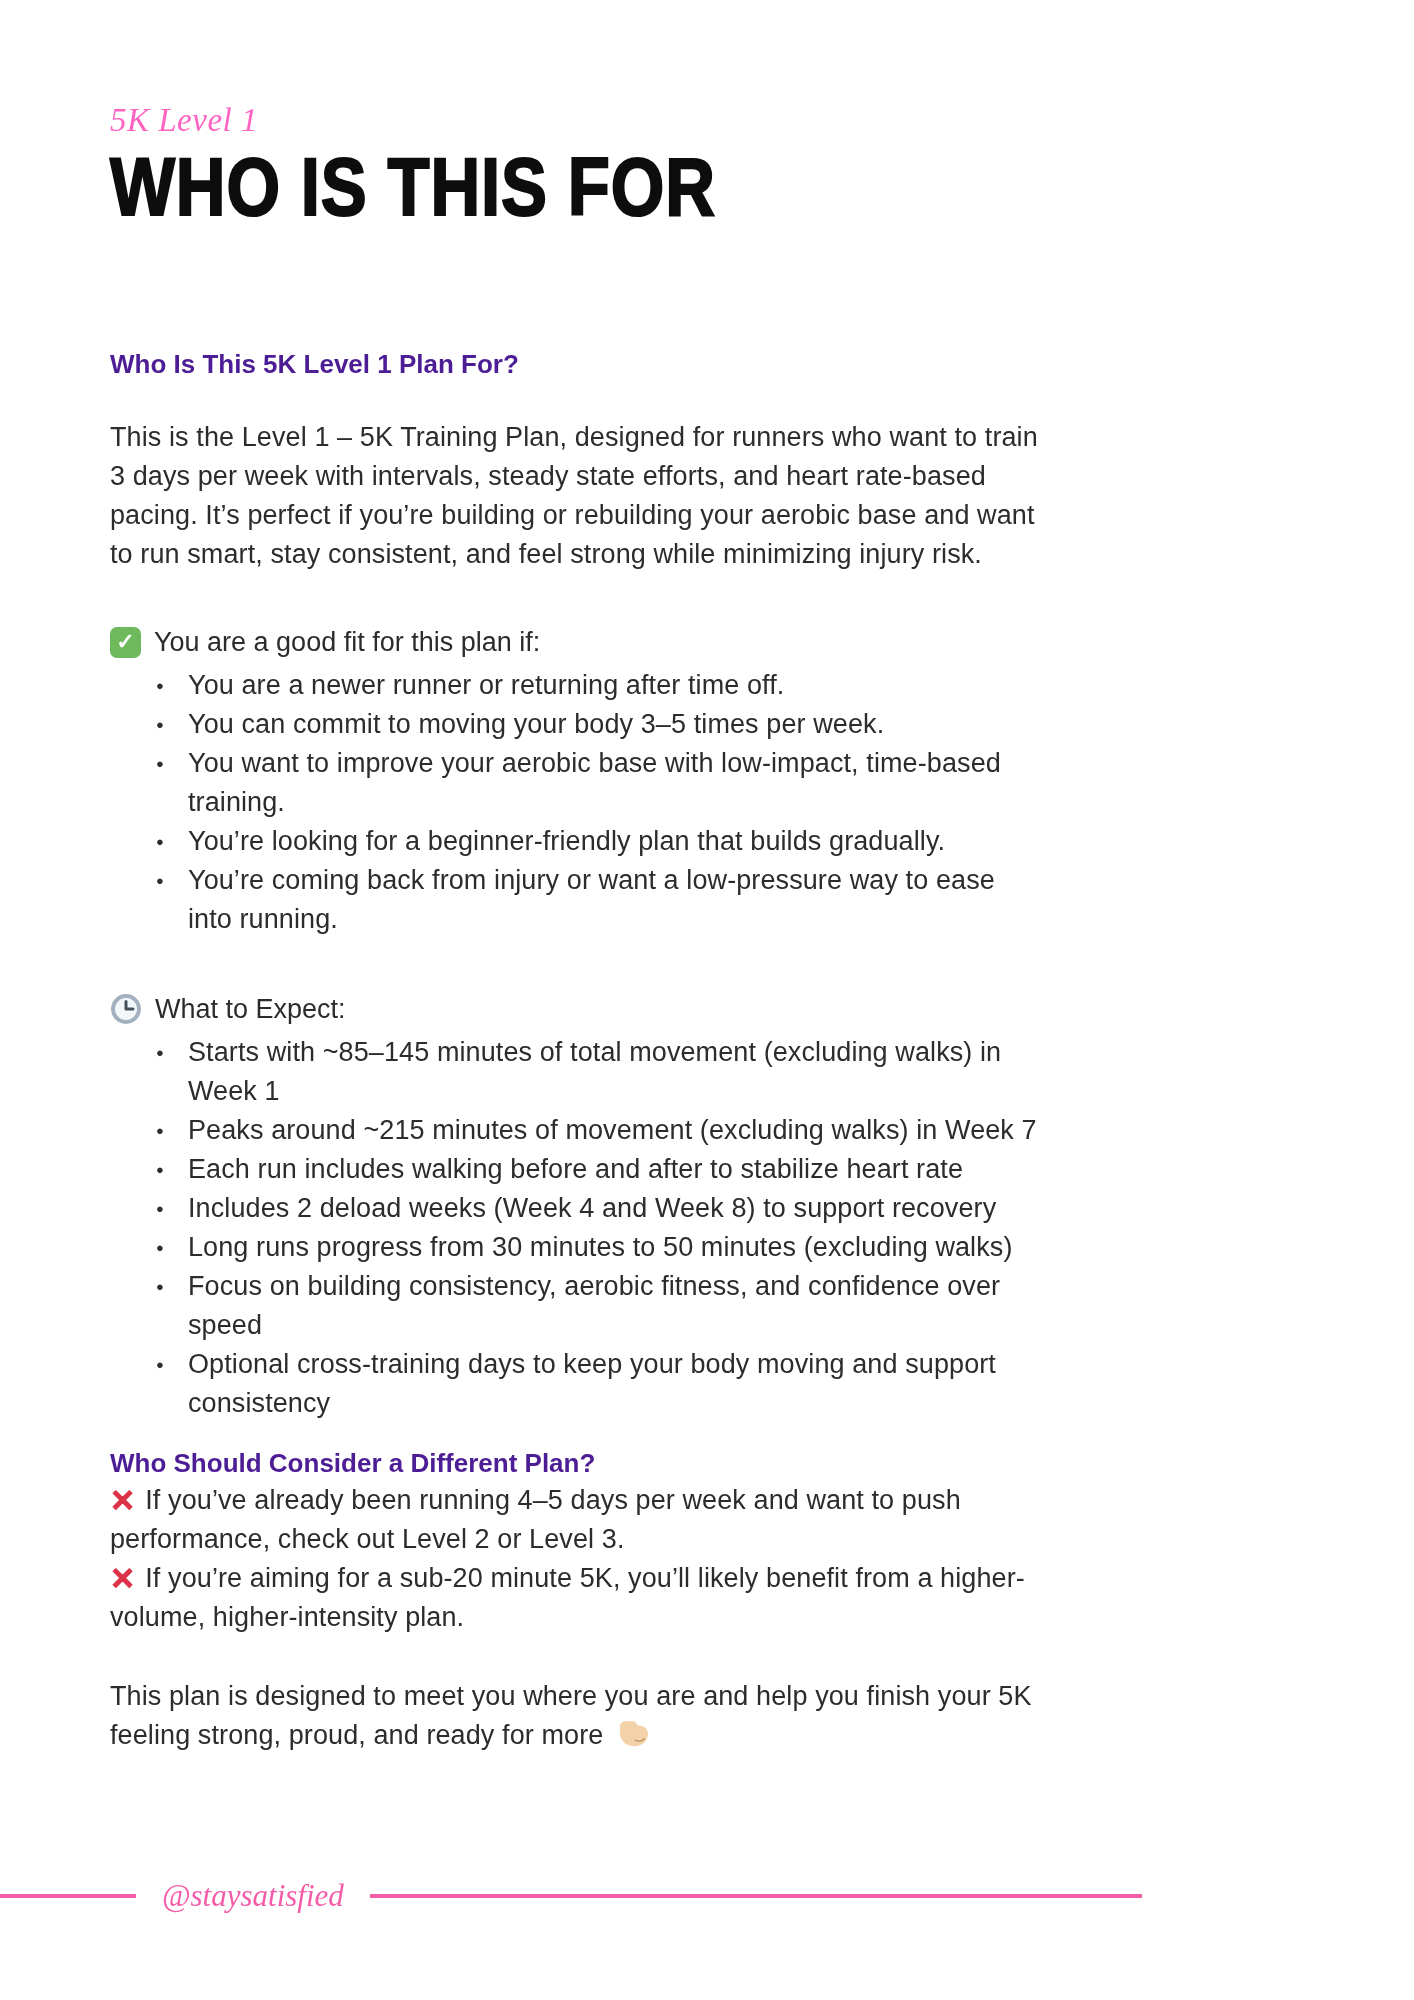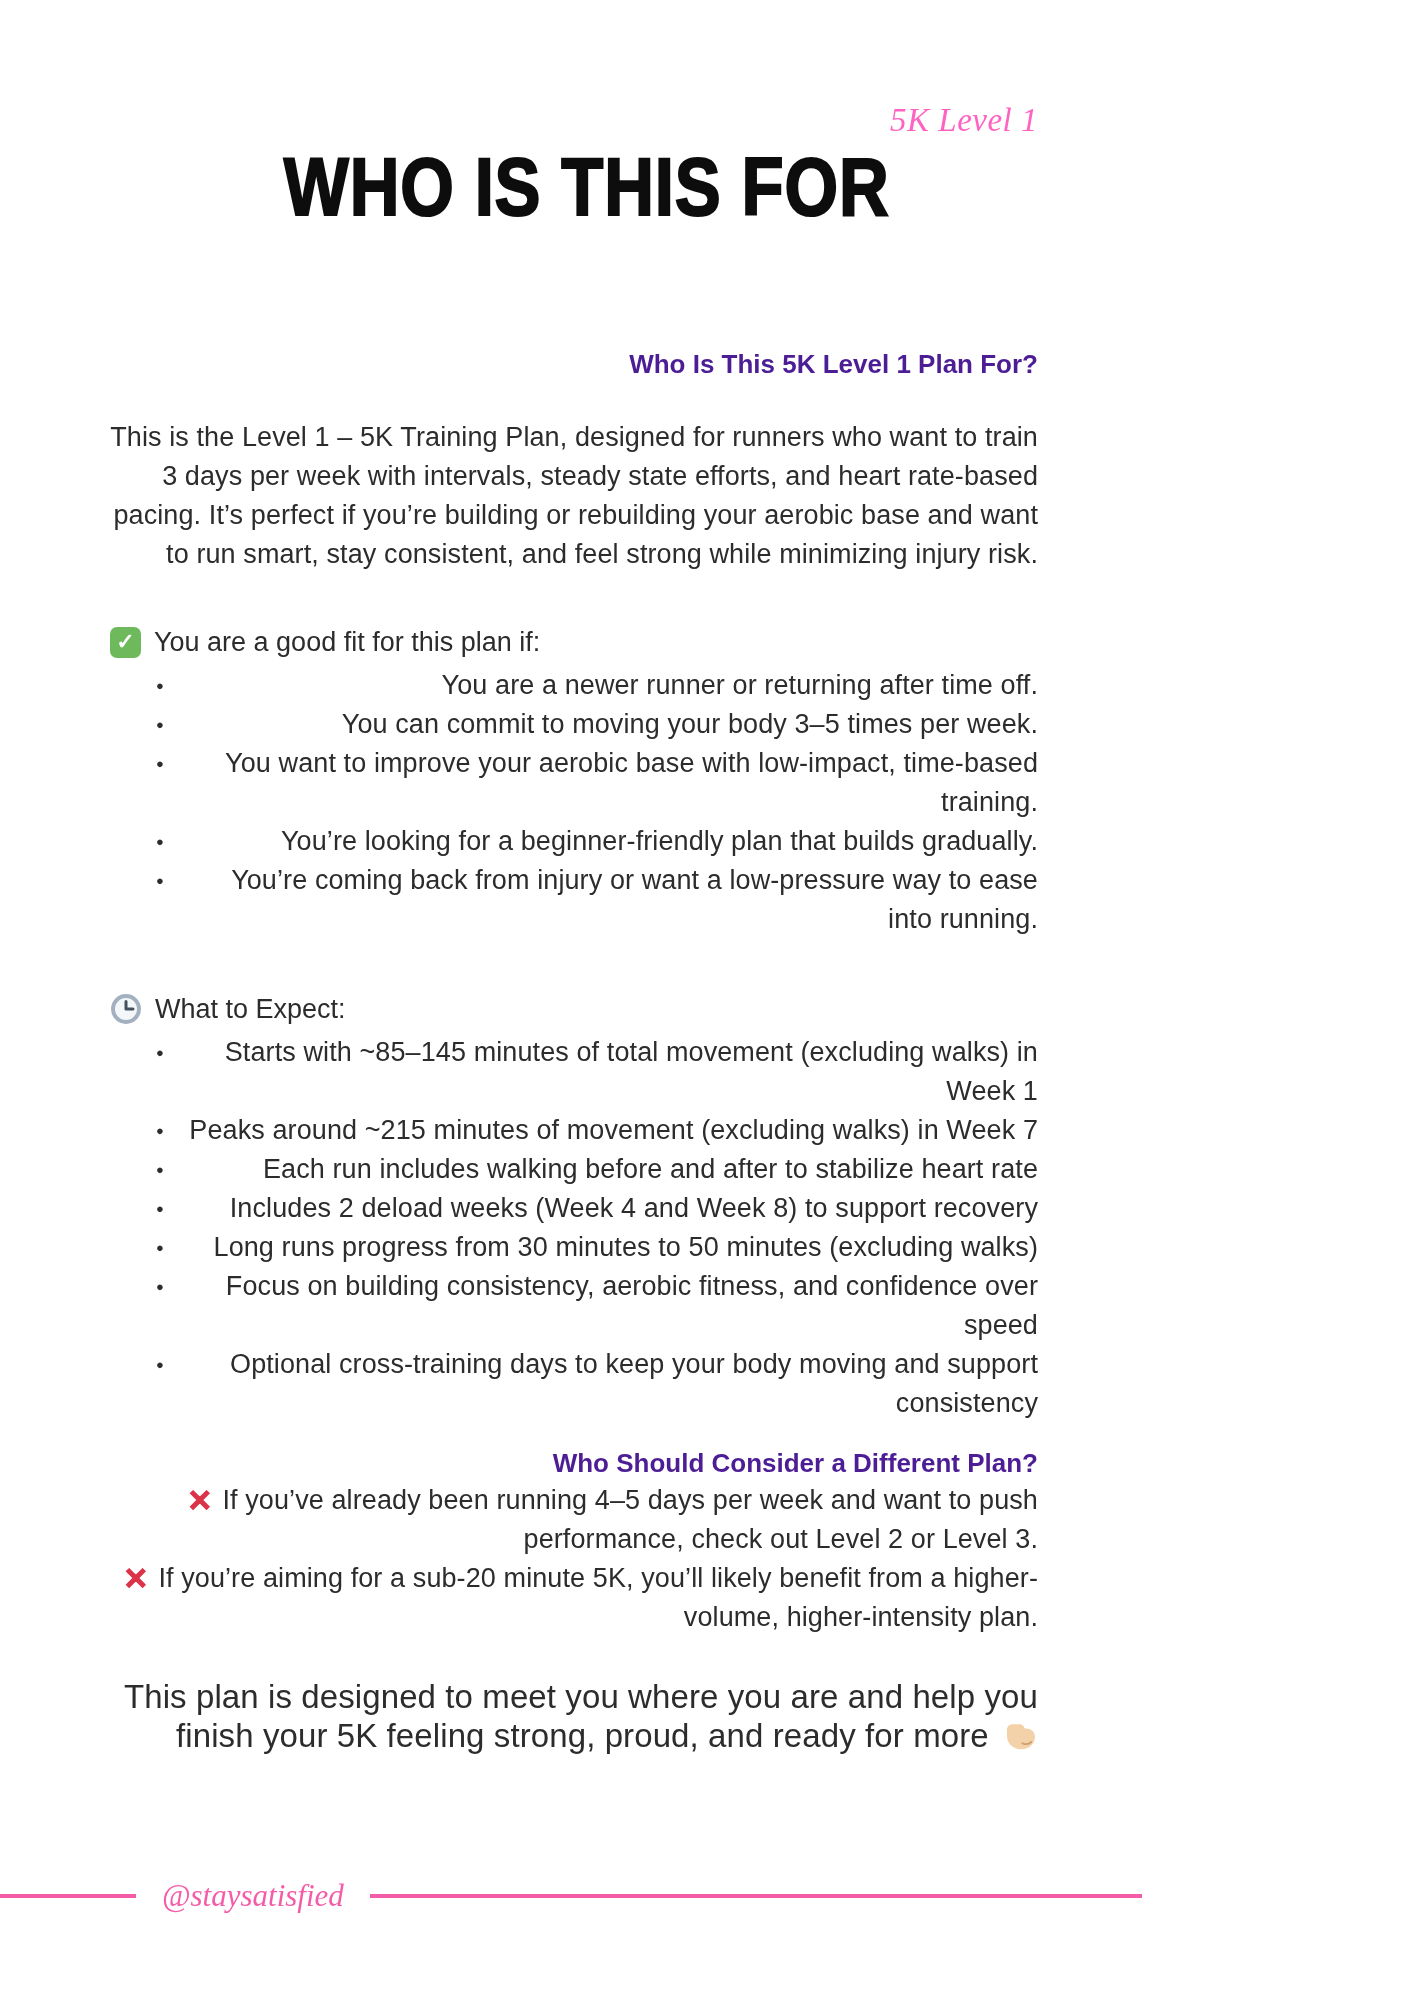--- a/index.html
+++ b/index.html
@@ -5,21 +5,20 @@
   html,body{margin:0;padding:0;background:#ffffff;}
   .page{
     position:relative;
     width:1142px;height:2000px;
     background:#ffffff;
     box-sizing:border-box;
     padding:100px 104px 0 110px;
     font-family:"Liberation Sans", sans-serif;
     color:#2c2c2c;
     overflow:hidden;
-    text-align:right;
   }
   .eyebrow{
     font-family:"Liberation Serif", serif;
     font-style:italic;
     font-size:33px;line-height:40px;
     color:#ff63c2;
     letter-spacing:.5px;
   }
   .big-title{
     margin-top:4px;
@@ -84,21 +83,21 @@
   .x-icon{
     display:inline-block;
     color:#dc3449;
     font-size:30px;font-weight:bold;
     margin-right:10px;
     vertical-align:-2px;
     -webkit-text-stroke:1px #dc3449;
   }
   .closing{
     margin:40px 0 0 0;
-    font-size:33px;line-height:39px;
+    font-size:27px;line-height:39px;
     max-width:1200px;
     letter-spacing:.1px;
   }
   .flex-icon{vertical-align:-7px;margin-left:6px;}
   .footer{
     position:absolute;left:0;right:0;top:1878px;
     display:flex;align-items:center;
   }
   .footer .rule{height:4px;background:#f45ca8;}
   .footer .rule.left{width:136px;flex:0 0 136px;}

